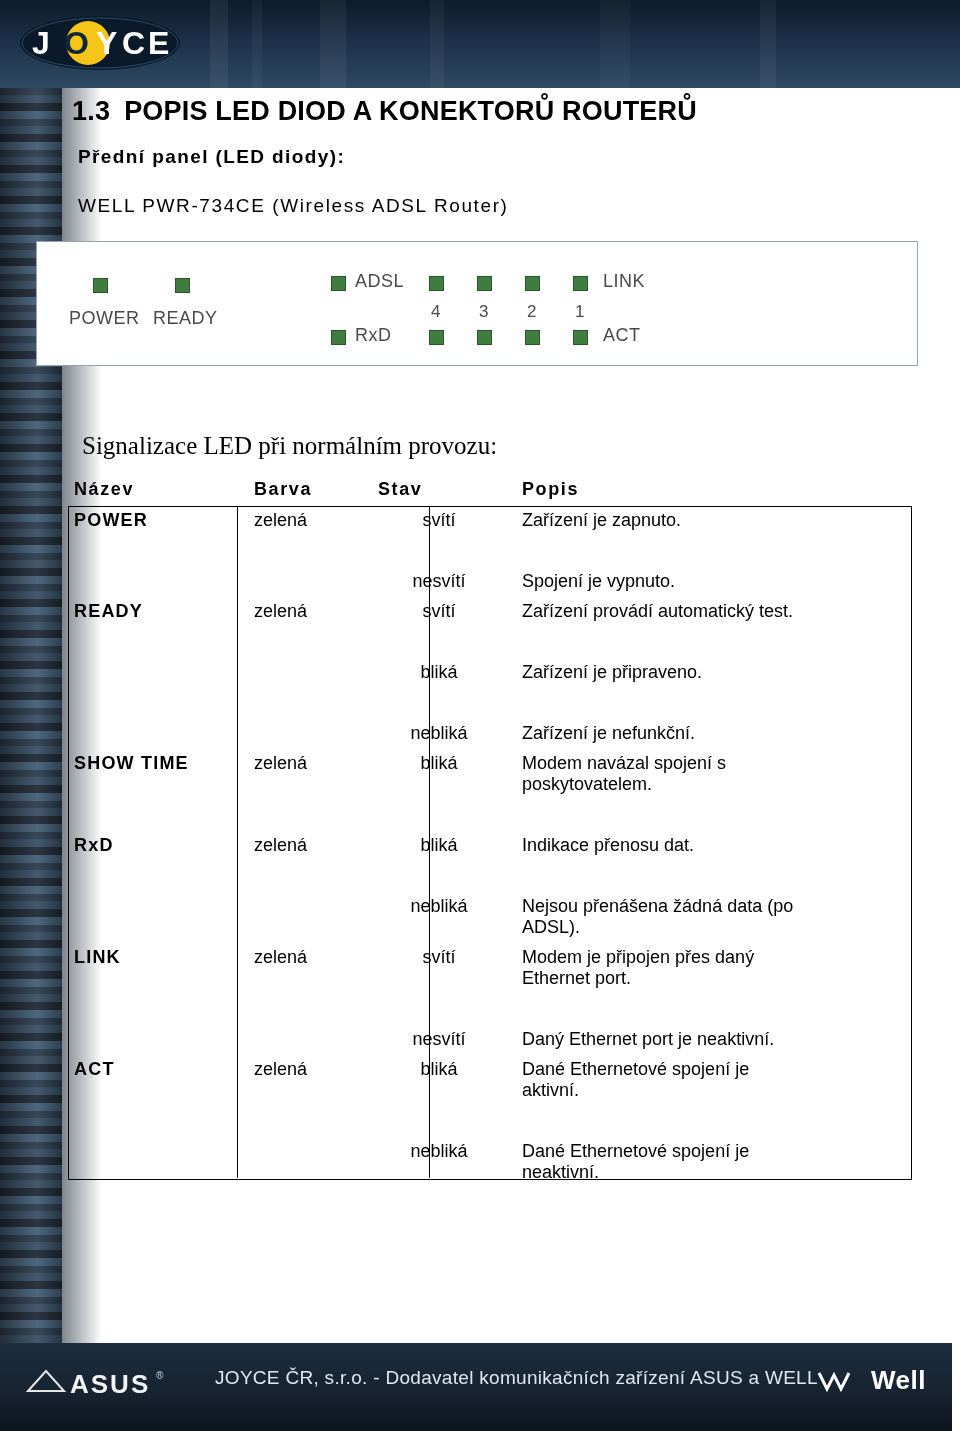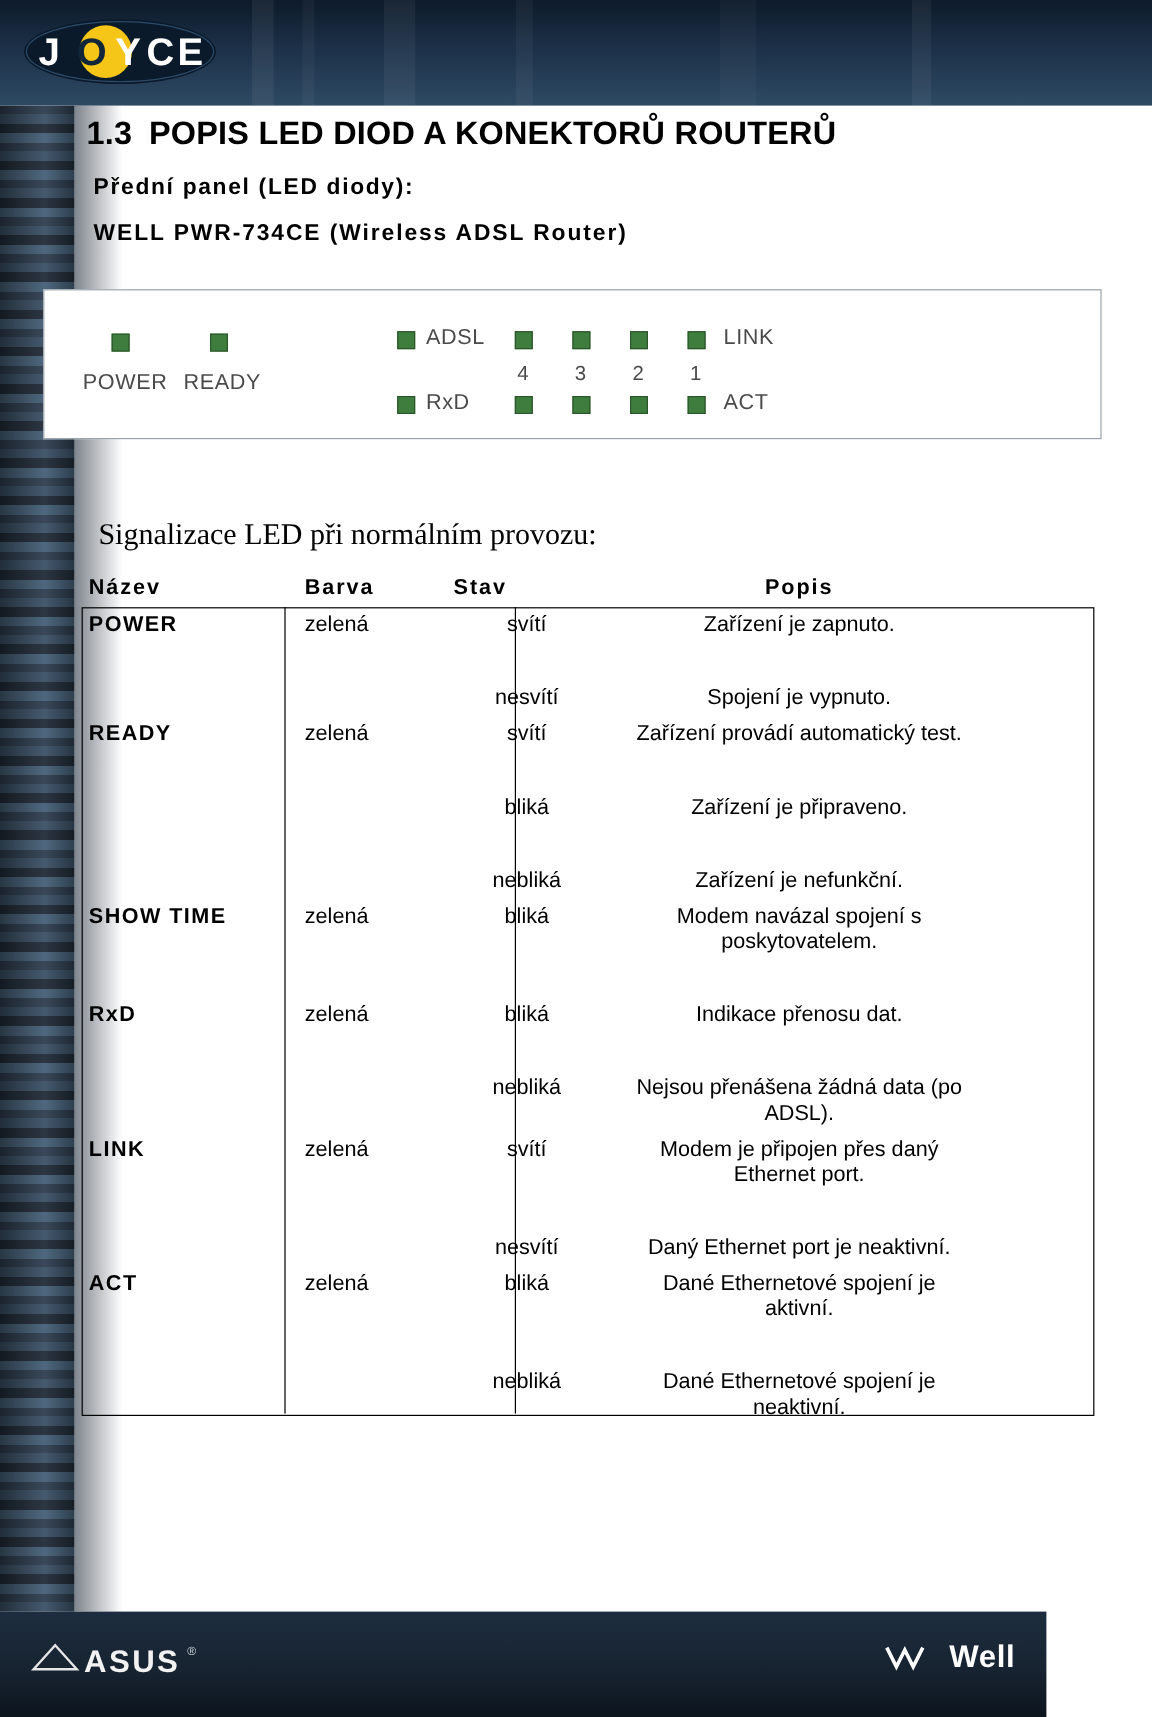--- a/index.html
+++ b/index.html
@@ -70,21 +70,21 @@
     width: 40px;
     height: 1255px;
     background: linear-gradient(to right, rgba(20,32,46,0.55), rgba(255,255,255,0));
   }
 
   
   .footer-band {
     position: absolute;
     left: 0;
     top: 1343px;
-    width: 872px;
+    width: 952px;
     height: 88px;
     background: linear-gradient(to bottom, #1d2d3f 0%, #16222f 60%, #0c141d 100%);
     overflow: hidden;
   }
   .footer-left-logo {
     position: absolute;
     left: 24px;
     top: 18px;
     width: 150px;
     height: 46px;
@@ -138,23 +138,23 @@
     left: 78px;
     top: 58px;
     font-size: 19px;
     font-weight: bold;
     letter-spacing: 1.4px;
     color: #000;
   }
   .sub2 {
     position: absolute;
     left: 78px;
-    top: 96px;
+    top: 107px;
     font-size: 19px;
-    font-weight: bold;
+    font-weight: normal;
     letter-spacing: 1.6px;
     color: #000;
   }
 
   
   .panel-box {
     position: absolute;
     left: 36px;
     top: 153px;
     width: 880px;
@@ -209,21 +209,21 @@
     color: #000;
   }
   table.led-table td, table.led-table th {
     padding: 4px 6px 5px 6px;
     vertical-align: top;
     border: none;
   }
   table.led-table .col-name { width: 168px; font-weight: bold; letter-spacing: 1.2px; }
   table.led-table .col-color { width: 118px; }
   table.led-table .col-state { width: 110px; text-align: center; padding-right: 14px; }
-  table.led-table .col-desc { padding-left: 14px; text-align: center; }
+  table.led-table .col-desc { padding-left: 14px; }
 
   table.led-table tr.header-row td {
     font-weight: bold;
     letter-spacing: 1.6px;
     padding-bottom: 6px;
   }
   table.led-table tr.header-row .col-color,
   table.led-table tr.header-row .col-state { text-align: left; font-weight: bold; }
   table.led-table tr.header-row .col-state { padding-left: 0; }
 
@@ -449,20 +449,21 @@
 
 </div>
 
 <div class="footer-band">
   <svg class="footer-left-logo" viewBox="0 0 150 46">
     <path d="M4 30 L22 10 L40 30 Z" fill="none" stroke="#e6e6e6" stroke-width="2"></path>
     <text x="46" y="32" font-family="'Liberation Sans',sans-serif" font-size="26" font-weight="bold" fill="#f2f2f2" letter-spacing="2">ASUS</text>
     <text x="132" y="18" font-family="'Liberation Sans',sans-serif" font-size="10" fill="#cfd8df">®</text>
   </svg>
 
+  <div class="footer-text">JOYCE ČR, s.r.o. - Dodavatel komunikačních zařízení ASUS a WELL</div>
 
   <div class="footer-right-logo">
     <svg width="34" height="24" viewBox="0 0 34 24">
       <path d="M2 4 L10 20 L17 6 L24 20 L32 4" fill="none" stroke="#ffffff" stroke-width="3"></path>
     </svg>
     <span>Well</span>
   </div>
 </div>
 
 </body></html>

